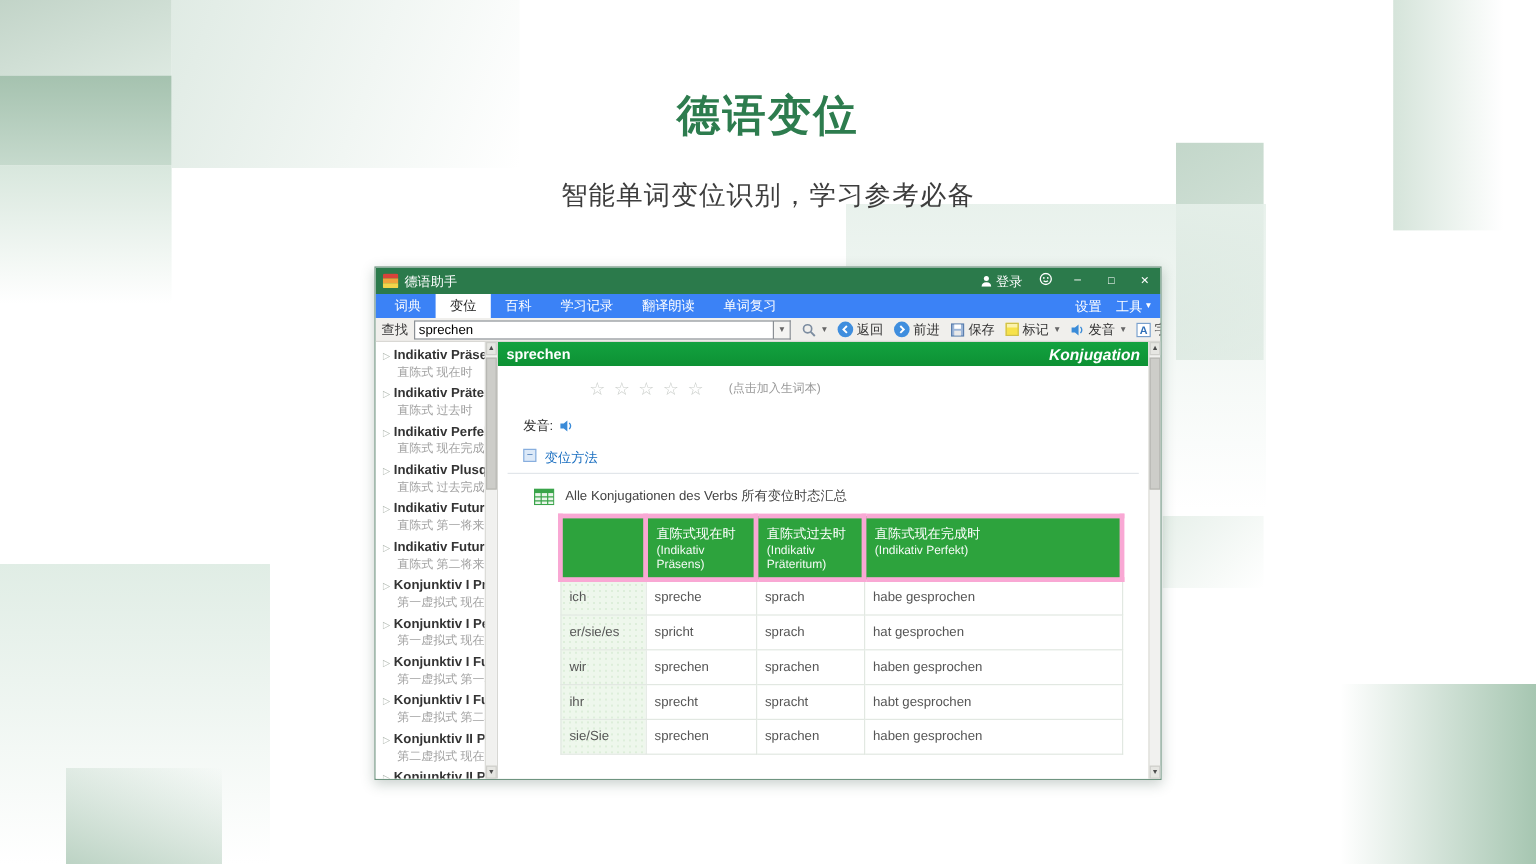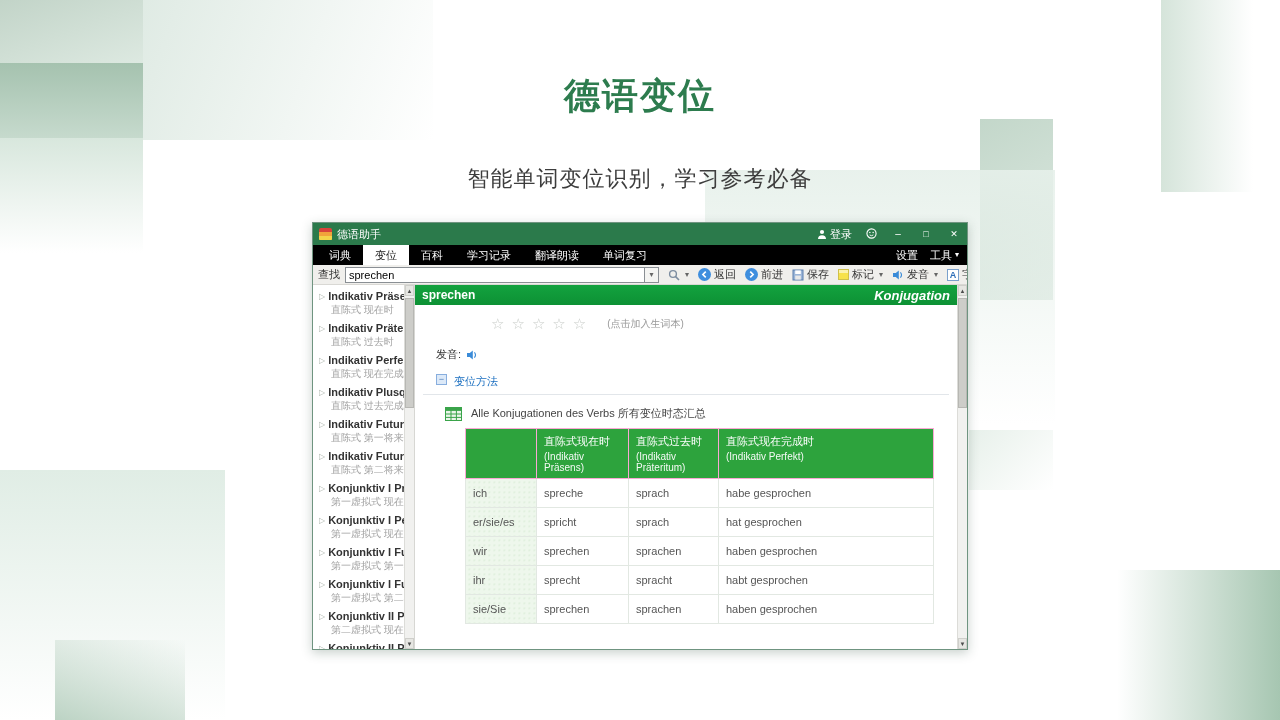--- a/index.html
+++ b/index.html
@@ -15,39 +15,39 @@
   .d-e { left:0; top:470px; width:225px; height:250px; background:linear-gradient(180deg,#e0ede5,rgba(255,255,255,0)); }
   .d-f { left:1161px; top:0; width:92px; height:192px; background:linear-gradient(90deg,#d5e4da,rgba(255,255,255,0)); }
   .d-g { left:980px; top:119px; width:73px; height:181px; background:linear-gradient(150deg,#c3d7ca,#e0ebe4); }
   .d-h { left:969px; top:430px; width:84px; height:60px; background:linear-gradient(135deg,#e7f0ea,rgba(255,255,255,0)); }
   .d-i { left:1117px; top:570px; width:163px; height:150px; background:linear-gradient(90deg,rgba(255,255,255,0),#a6c6b1); }
   .d-j { left:705px; top:170px; width:350px; height:255px; background:linear-gradient(180deg,rgba(230,240,234,.9),rgba(255,255,255,0)); }
   .d-k { left:55px; top:640px; width:130px; height:80px; background:linear-gradient(200deg,rgba(255,255,255,0),#bcd3c4); }
 
   
   .hero-title { position:absolute; left:0; right:0; top:72px; text-align:center; font-size:36px; font-weight:bold; color:#2d7c4e; letter-spacing:2px; z-index:1; }
-  .hero-sub   { position:absolute; left:0; right:0; top:148px; text-align:center; font-size:22px; color:#3d3d3d; letter-spacing:1px; z-index:1;margin-top:16px; }
+  .hero-sub   { position:absolute; left:0; right:0; top:148px; text-align:center; font-size:22px; color:#3d3d3d; letter-spacing:1px; z-index:1; }
 
   
   .appwin { position:absolute; left:312px; top:222px; width:656px; height:428px; background:#fff; z-index:2;
             border:1px solid #6f9480; box-shadow:0 3px 10px rgba(40,70,55,.25); overflow:hidden; display:flex; flex-direction:column; }
 
   
   .titlebar { height:22px; background:#2b7a4b; display:flex; align-items:center; padding:0 6px; flex:0 0 auto; }
   .app-ico { width:13px; height:13px; margin-right:5px; display:flex; flex-direction:column; border-radius:2px; overflow:hidden; }
   .app-ico i { flex:1; display:block; }
   .app-ico .s1{ background:#d8433a; } .app-ico .s2{ background:#f1a33b; } .app-ico .s3{ background:#f3d44a; }
   .app-name { color:#fff; font-size:11px; }
   .tbr { margin-left:auto; display:flex; align-items:center; gap:14px; }
   .login { display:flex; align-items:center; gap:3px; color:#fff; font-size:11px; cursor:default; }
   .wico { color:#fff; font-size:10px; width:14px; text-align:center; cursor:default; line-height:22px; }
   .i-min::before{ content:"–"; } .i-max::before{ content:"□"; font-size:9px; } .i-close::before{ content:"✕"; font-size:9px; }
 
   
-  .tabbar { height:20px; background:#000000; display:flex; align-items:stretch; flex:0 0 auto;gap:12px; }
+  .tabbar { height:20px; background:#3b82f6; display:flex; align-items:stretch; flex:0 0 auto;gap:12px; }
   .tabs { display:flex; margin-left:4px; }
   .tab { color:#fff; font-size:11px; padding:0 12px; line-height:20px; cursor:default; }
   .tab.active { background:#fff; color:#222; }
   .tabbar-right { margin-left:auto; display:flex; align-items:center; gap:12px; padding-right:8px; color:#fff; font-size:11px; }
   .tools-btn { display:flex; align-items:center; gap:3px; }
   .car { font-style:normal; color:#666; font-size:8px; line-height:1; }
   .car.w { color:#fff; }
   .car::before { content:"▾"; }
 
   
@@ -100,21 +100,21 @@
 
   .sect-row { display:flex; margin:12px 0 0 21px; gap:7px; }
   .minusbox { width:11px; height:11px; background:#dce9f8; border:1px solid #88aede; color:#4a7ab5; font-size:9px; line-height:9px; text-align:center; }
   .minusbox::before{ content:"−"; }
   .sect-label { color:#1b6fc0; font-size:11px; }
   .sect-hr { border:none; border-top:1px solid #e2e6ea; margin:5px 8px 0 8px; }
 
   .caption-row { display:flex; align-items:center; margin:11px 0 0 30px; gap:9px; font-size:11px; color:#444; }
 
   table.conj { border-collapse:collapse; table-layout:fixed; margin:7px 0 12px 50px; width:468px; }
-  table.conj th { background:#2da33d; color:#fff; text-align:left; vertical-align:top; padding:5px 7px; border:1px solid #f9a8d4; font-weight:normal; height:34px; }
+  table.conj th { background:#2da33d; color:#fff; text-align:left; vertical-align:top; padding:5px 7px; border:4px solid #f9a8d4; font-weight:normal; height:34px; }
   table.conj th .hz { font-size:11px; }
   table.conj th .hd { font-size:10px; margin-top:2px; opacity:.95; }
   table.conj td { border:1px solid #e2e8e2; font-size:11px; color:#555; padding:0 7px; height:29px; vertical-align:middle; background:#fff; }
   table.conj td.fc { background:#eef7ec; background-image:radial-gradient(#ddeeda 1px, transparent 1px); background-size:5px 5px; }
 </style>
 </head>
 <body>
 
 <div class="decor d-a"></div>
 <div class="decor d-b"></div>

